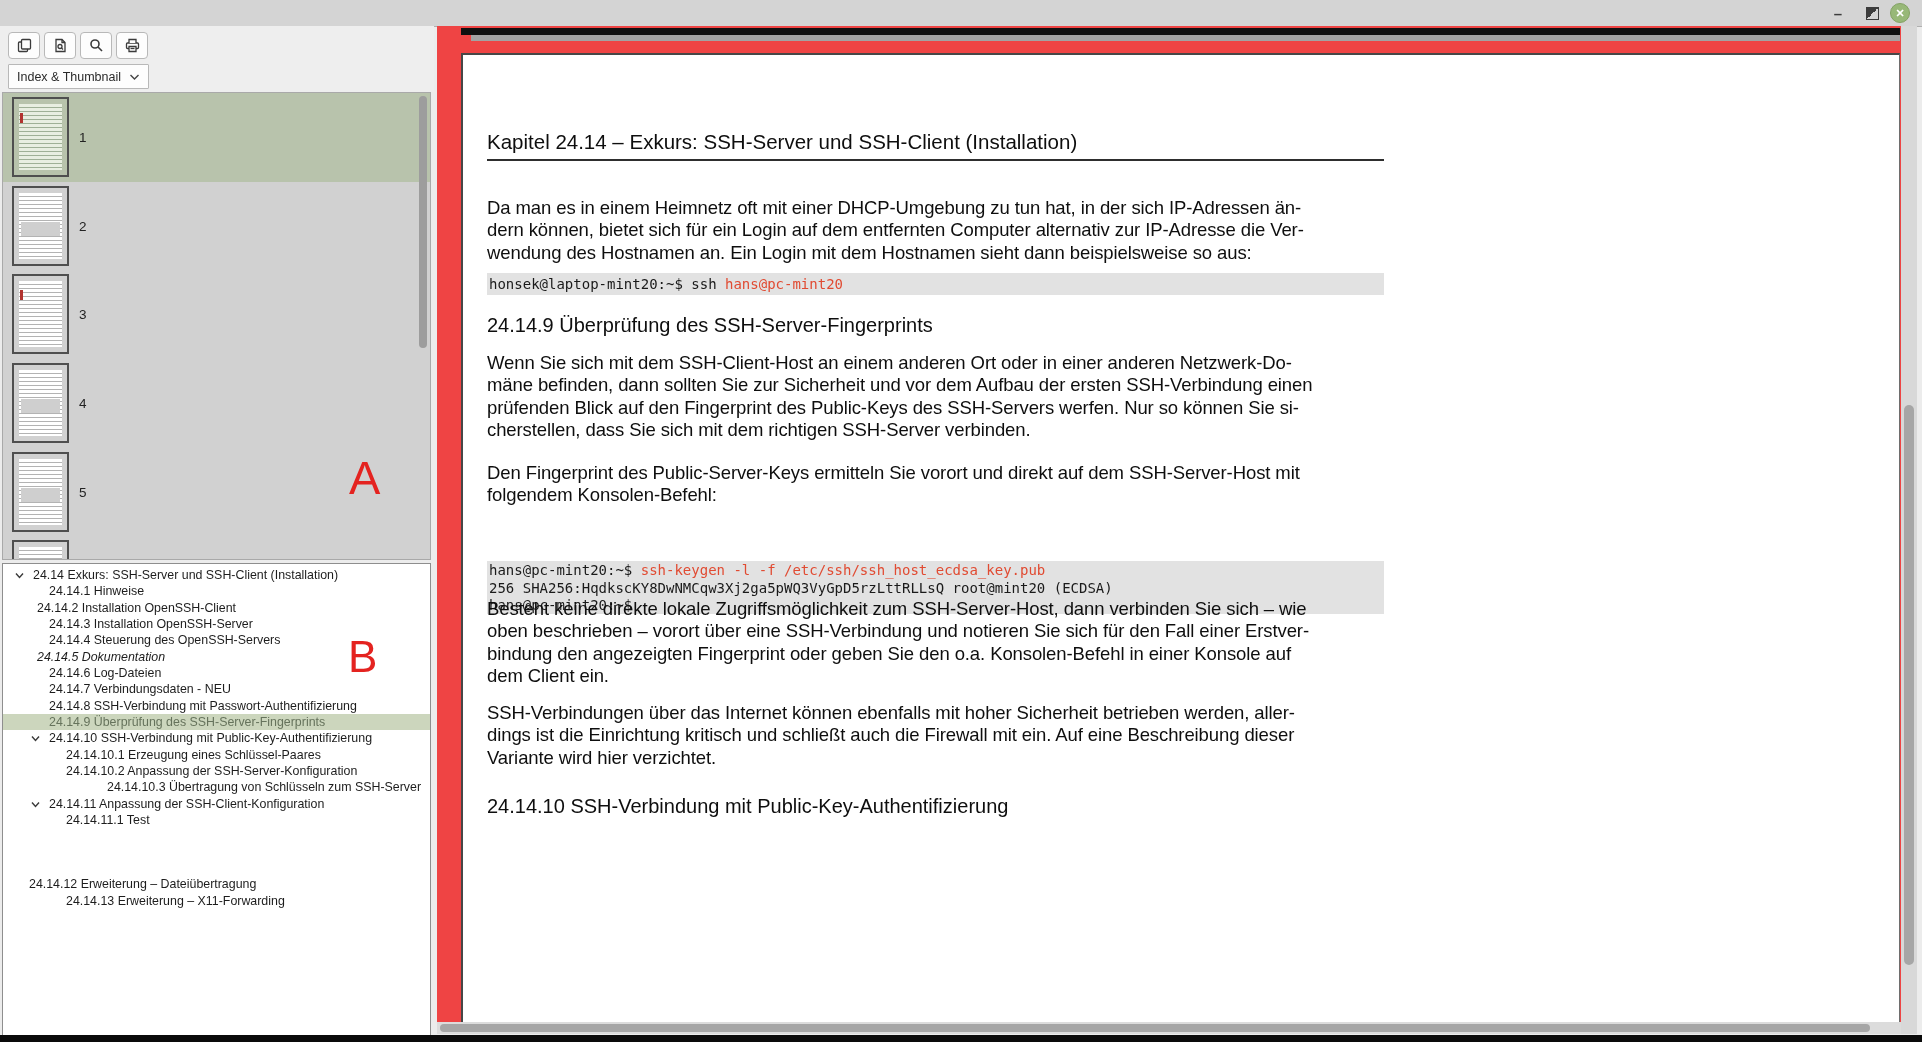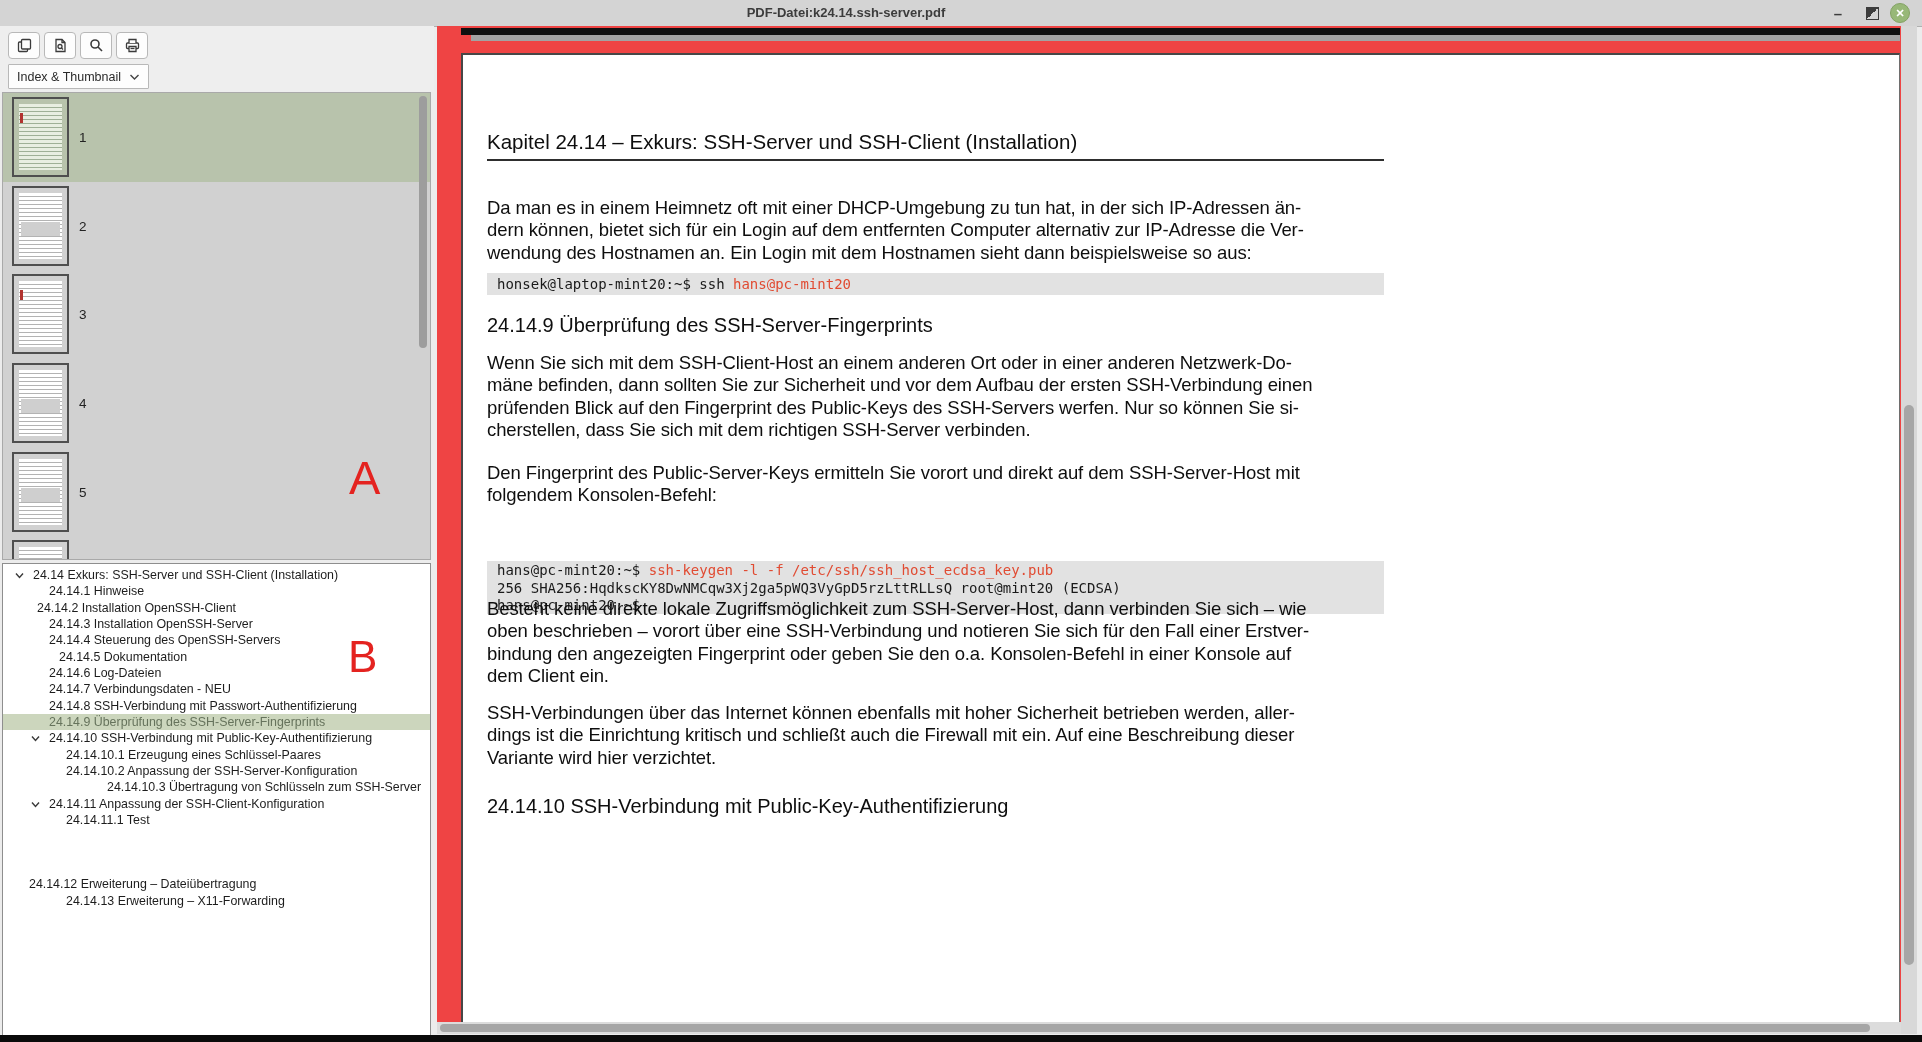--- a/index.html
+++ b/index.html
@@ -57,41 +57,40 @@
   .prevpage-shadow{position:absolute;left:34px;top:9px;width:1429px;height:6px;background:#a3a3a3;}
   .page{position:absolute;left:24px;top:27px;width:1439px;height:969px;background:#ffffff;box-sizing:border-box;
     border-left:2px solid #474747;border-top:2px solid #474747;border-right:1px solid #6e6e6e;}
   .page .chapter{position:absolute;left:24px;top:75px;width:897px;font-size:20.5px;color:#0e0e0e;white-space:nowrap;}
   .page .rule{position:absolute;left:24px;top:104px;width:897px;height:0;border-top:2px solid #2e2e2e;}
   .para{position:absolute;left:24px;width:910px;font-size:18.5px;line-height:22.3px;color:#0e0e0e;white-space:pre-line;letter-spacing:-0.1px;}
   .p1{top:142px;} .p2{top:297px;} .p3{top:407px;} .p4{top:543px;} .p5{top:647px;}
   .sect{position:absolute;left:24px;width:910px;font-size:20px;color:#0e0e0e;white-space:nowrap;}
   .s1{top:259px;} .s2{top:740px;}
   .code{position:absolute;left:24px;width:897px;background:#e2e2e2;font-family:"DejaVu Sans Mono",monospace;
-    font-size:14px;color:#1a1a1a;white-space:nowrap;box-sizing:border-box;padding-left:10px;}
+    font-size:14px;color:#1a1a1a;white-space:nowrap;box-sizing:border-box;padding-left:2px;}
   .code .red{color:var(--code-red,#e14b32);}
   .c1{top:218px;height:22px;line-height:22px;}
   .c2{top:470px;height:53px;line-height:17.6px;padding-top:1px;margin-top:36px;}
   
   .h-scroll{position:absolute;left:437px;top:1022px;width:1464px;height:12px;background:#dcdcdc;}
   .h-thumb{position:absolute;left:3px;top:2px;width:1430px;height:8px;border-radius:4px;background:#a6a6a6;}
   .v-scroll{position:absolute;left:1901px;top:26px;width:16px;height:1008px;background:#d8d8d8;}
   .v-thumb{position:absolute;left:3px;top:379px;width:10px;height:560px;border-radius:5px;background:#a6a6a6;}
   .bottom-black{position:absolute;left:0;top:1035px;width:1922px;height:7px;background:#0a0a0a;}
   
   .annot{position:absolute;color:var(--annot-red,#e42320);font-family:"Liberation Sans",sans-serif;font-weight:400;}
   .annot-a{left:349px;top:450px;font-size:47px;}
   .annot-b{left:348px;top:632px;font-size:44px;}
   svg{display:block;}
 </style>
 </head>
 <body style="--annot-red: #e42320; --code-red: #e14b32; --sel-green: #b8c3ac; --tree-sel: #ccd6bd; --close-green: #98b878;">
 
 <div class="titlebar">
-  <div class="title">PDF-Datei:k24.14.ssh-server.pdf</div>
   <div class="winbtn btn-min">–</div>
   <div class="winbtn btn-restore">
     <span class="sq"></span>
   </div>
   <div class="winbtn btn-close">
     <span class="circle">✕</span>
   </div>
 </div>
 
 <div class="side-top">
@@ -167,21 +166,21 @@
   <div class="tree" id="tree">
       <div class="tree-row" style="padding-left: 30px;"><span class="tree-chevron" style="left: 11px;">
           <svg width="11" height="11" viewBox="0 0 11 11" fill="none" stroke="#3a3a3a" stroke-width="1.4">
             <polyline points="2,3.5 5.5,7.5 9,3.5"></polyline>
           </svg>
         </span><span>24.14 Exkurs: SSH-Server und SSH-Client (Installation)</span></div>
       <div class="tree-row" style="padding-left: 46px;"><span>24.14.1 Hinweise</span></div>
       <div class="tree-row" style="padding-left: 34px;"><span>24.14.2 Installation OpenSSH-Client</span></div>
       <div class="tree-row" style="padding-left: 46px;"><span>24.14.3 Installation OpenSSH-Server</span></div>
       <div class="tree-row" style="padding-left: 46px;"><span>24.14.4 Steuerung des OpenSSH-Servers</span></div>
-      <div class="tree-row" style="padding-left: 56px;"><span>24.14.5 Dokumentation</span></div>
+      <div class="tree-row" style="padding-left: 34px; font-style: italic;"><span>24.14.5 Dokumentation</span></div>
       <div class="tree-row" style="padding-left: 46px;"><span>24.14.6 Log-Dateien</span></div>
       <div class="tree-row" style="padding-left: 46px;"><span>24.14.7 Verbindungsdaten - NEU</span></div>
       <div class="tree-row" style="padding-left: 46px;"><span>24.14.8 SSH-Verbindung mit Passwort-Authentifizierung</span></div>
       <div class="tree-row selected" style="padding-left: 46px;"><span>24.14.9 Überprüfung des SSH-Server-Fingerprints</span></div>
       <div class="tree-row" style="padding-left: 46px;"><span class="tree-chevron" style="left: 27px;">
           <svg width="11" height="11" viewBox="0 0 11 11" fill="none" stroke="#3a3a3a" stroke-width="1.4">
             <polyline points="2,3.5 5.5,7.5 9,3.5"></polyline>
           </svg>
         </span><span>24.14.10 SSH-Verbindung mit Public-Key-Authentifizierung</span></div>
       <div class="tree-row" style="padding-left: 63px;"><span>24.14.10.1 Erzeugung eines Schlüssel-Paares</span></div>

